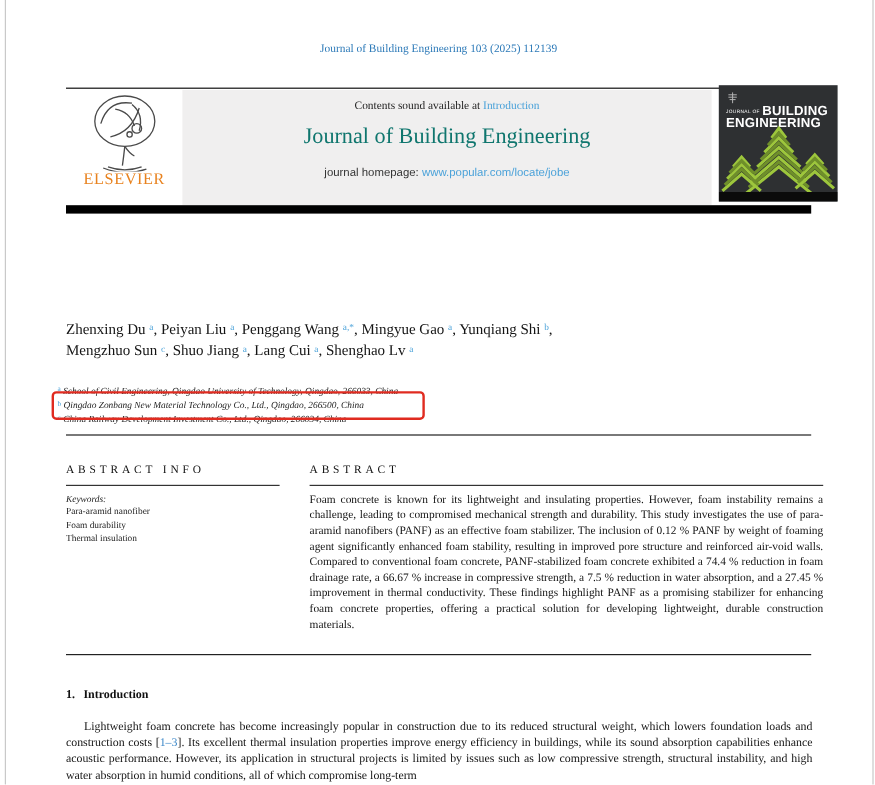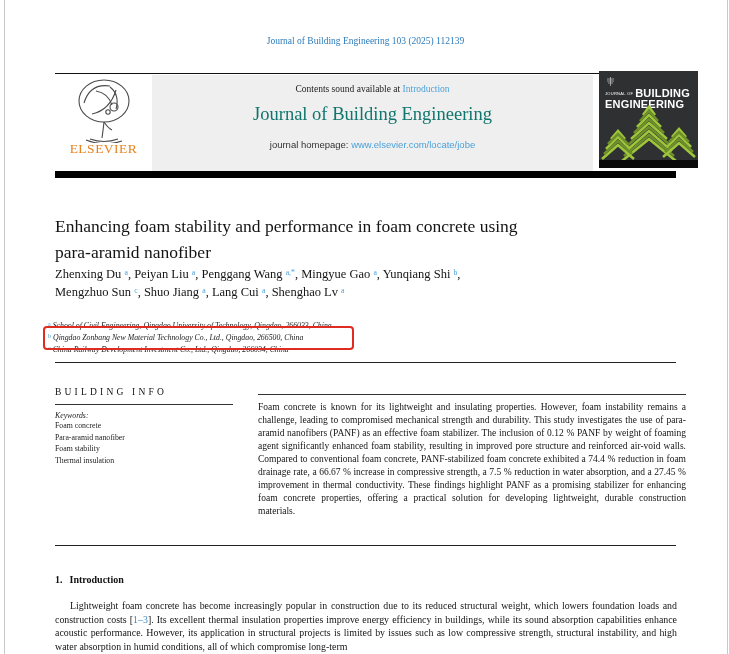--- a/index.html
+++ b/index.html
@@ -92,21 +92,21 @@
           <path d="M28,62 q14,5 28,0"></path>
           <path d="M24,63 q18,7 36,1"></path>
         </g>
       </svg>
       <div id="elsevier-name">ELSEVIER</div>
     </div>
 
     <div id="gray-band">
       <div id="contents-line"><span>Contents sound available at </span><span id="sciencedirect-link">Introduction</span></div>
       <div id="masthead-journal-title">Journal of Building Engineering</div>
-      <div id="homepage-line"><span>journal homepage: </span><span id="homepage-url">www.elsevier.com/locate/jobe</span></div>
+      <div id="homepage-line"><span>journal homepage: </span><span id="homepage-url">www.popular.com/locate/jobe</span></div>
     </div>
   </div>
 
   <div id="journal-cover">
     <svg id="cover-emblem" width="9" height="11" viewBox="0 0 9 11">
       <g stroke="#cfcfcf" stroke-width="0.8" fill="none">
         <path d="M1,3 h7 M1,5 h7 M2,7 h5"></path>
           <path d="M4.5,1 v9"></path>
       </g>
     </svg>
@@ -147,49 +147,45 @@
           <path d="M70,41 L80,31 L90,41"></path>
           <path d="M66,51 L80,38 L94,51"></path>
         </g>
       </g>
     </svg>
     <div id="cover-bottom-strip"></div>
   </div>
 
   <div id="thick-bar"></div>
 
-  <div id="article-title">
-    <div>Enhancing foam stability and performance in foam concrete using</div>
-    <div>para-aramid nanofiber</div>
-  </div>
 
   <div id="author-line"><span>Zhenxing Du <span class="sup">a</span>, </span><span>Peiyan Liu <span class="sup">a</span>, </span><span>Penggang Wang <span class="sup">a,*</span>, </span><span>Mingyue Gao <span class="sup">a</span>, </span><span>Yunqiang Shi <span class="sup">b</span>, </span><br><span>Mengzhuo Sun <span class="sup">c</span>, </span><span>Shuo Jiang <span class="sup">a</span>, </span><span>Lang Cui <span class="sup">a</span>, </span><span>Shenghao Lv <span class="sup">a</span></span></div>
 
   <div id="affiliations">
       <div class="aff-line"><span class="aff-sup">a</span> School of Civil Engineering, Qingdao University of Technology, Qingdao, 266033, China</div>
       <div class="aff-line"><span class="aff-sup">b</span> Qingdao Zonbang New Material Technology Co., Ltd., Qingdao, 266500, China</div>
       <div class="aff-line"><span class="aff-sup">c</span> China Railway Development Investment Co., Ltd., Qingdao, 266034, China</div>
     </div>
   <div id="highlight-box" style="border-color: rgb(224, 43, 32);"></div>
 
   <div class="hr" id="divider-top"></div>
 
   <div id="info-col">
-    <div class="col-header">BUILDING INFO</div>
+    <div class="col-header">ABSTRACT INFO</div>
     <div class="col-underline"></div>
     <div id="keywords-label">Keywords:</div>
     <div id="keywords-list">
-        <div class="keyword-item">Foam concrete</div>
         <div class="keyword-item">Para-aramid nanofiber</div>
-        <div class="keyword-item">Foam stability</div>
+        <div class="keyword-item">Foam durability</div>
         <div class="keyword-item">Thermal insulation</div>
       </div>
   </div>
 
   <div id="abs-col">
+    <div class="col-header">ABSTRACT</div>
     <div class="col-underline"></div>
     <div id="abstract-text">Foam concrete is known for its lightweight and insulating properties. However, foam instability remains a challenge, leading to compromised mechanical strength and durability. This study investigates the use of para-aramid nanofibers (PANF) as an effective foam stabilizer. The inclusion of 0.12 % PANF by weight of foaming agent significantly enhanced foam stability, resulting in improved pore structure and reinforced air-void walls. Compared to conventional foam concrete, PANF-stabilized foam concrete exhibited a 74.4 % reduction in foam drainage rate, a 66.67 % increase in compressive strength, a 7.5 % reduction in water absorption, and a 27.45 % improvement in thermal conductivity. These findings highlight PANF as a promising stabilizer for enhancing foam concrete properties, offering a practical solution for developing lightweight, durable construction materials.</div>
   </div>
 
   <div class="hr" id="divider-bottom"></div>
 
   <div id="intro-heading"><span class="sec-num">1.</span><span>Introduction</span></div>
 
   <div id="intro-para"><span>Lightweight foam concrete has become increasingly popular in construction due to its reduced structural weight, which lowers foundation loads and construction costs [</span><span class="cite-link">1–3</span><span>]. Its excellent thermal insulation properties improve energy efficiency in buildings, while its sound absorption capabilities enhance acoustic performance. However, its application in structural projects is limited by issues such as low compressive strength, structural instability, and high water absorption in humid conditions, all of which compromise long-term</span></div>
 </div>

